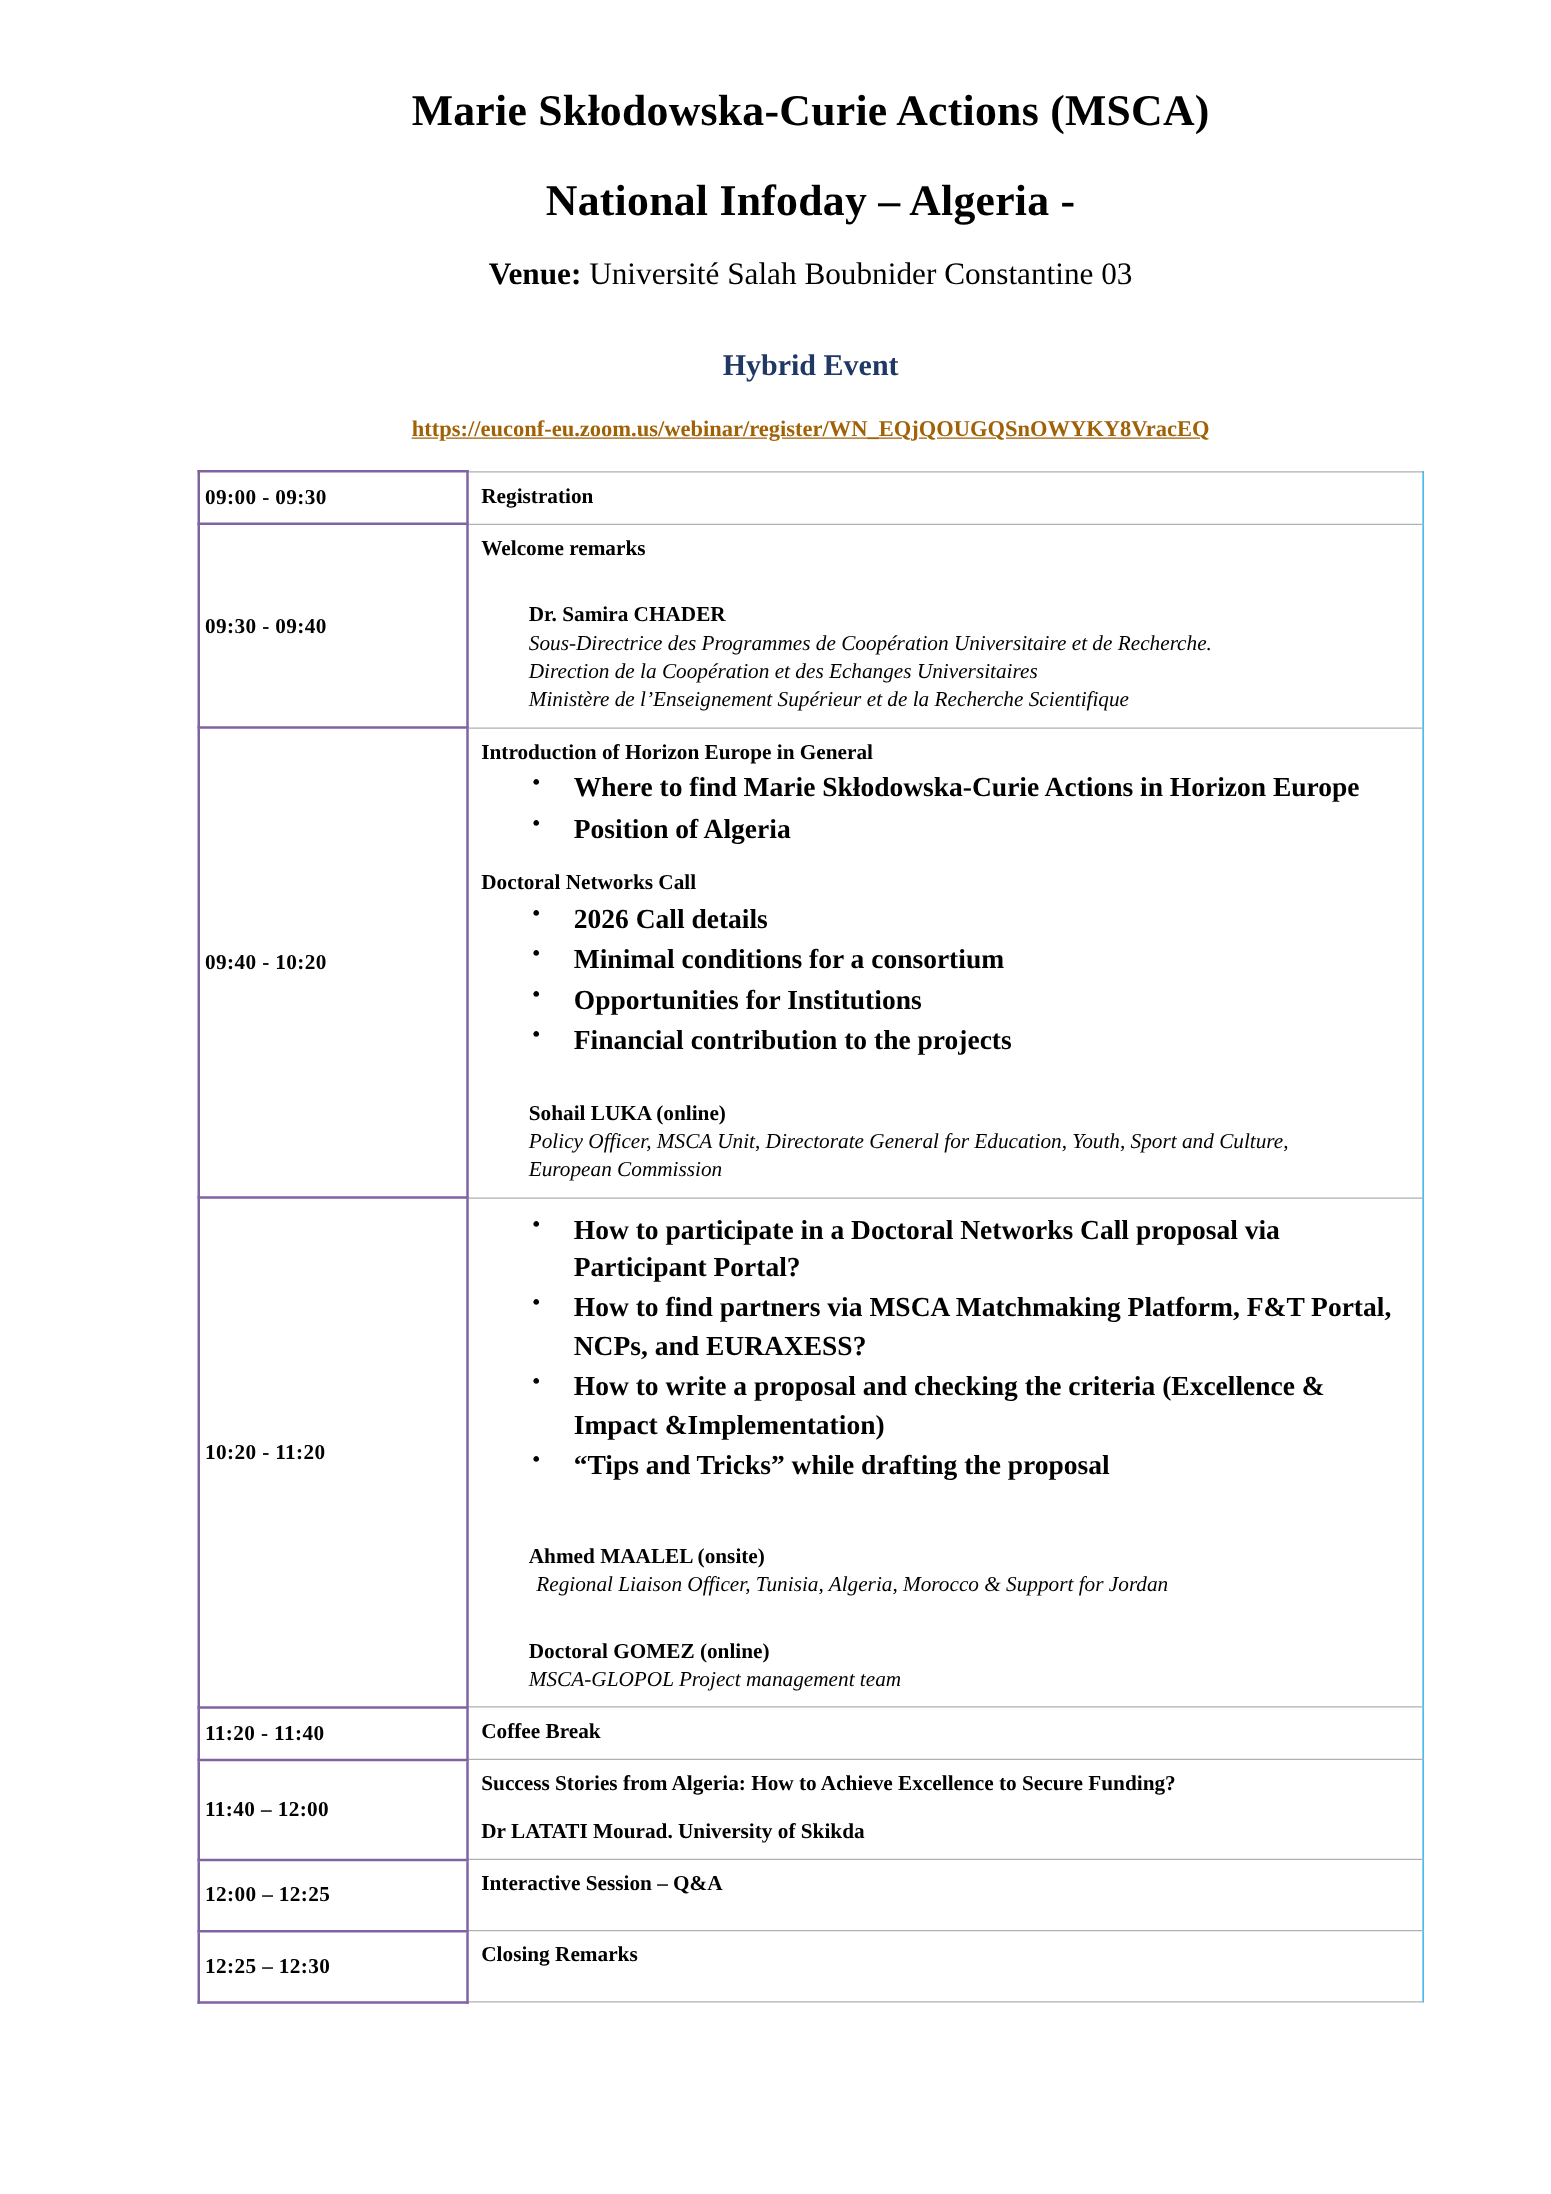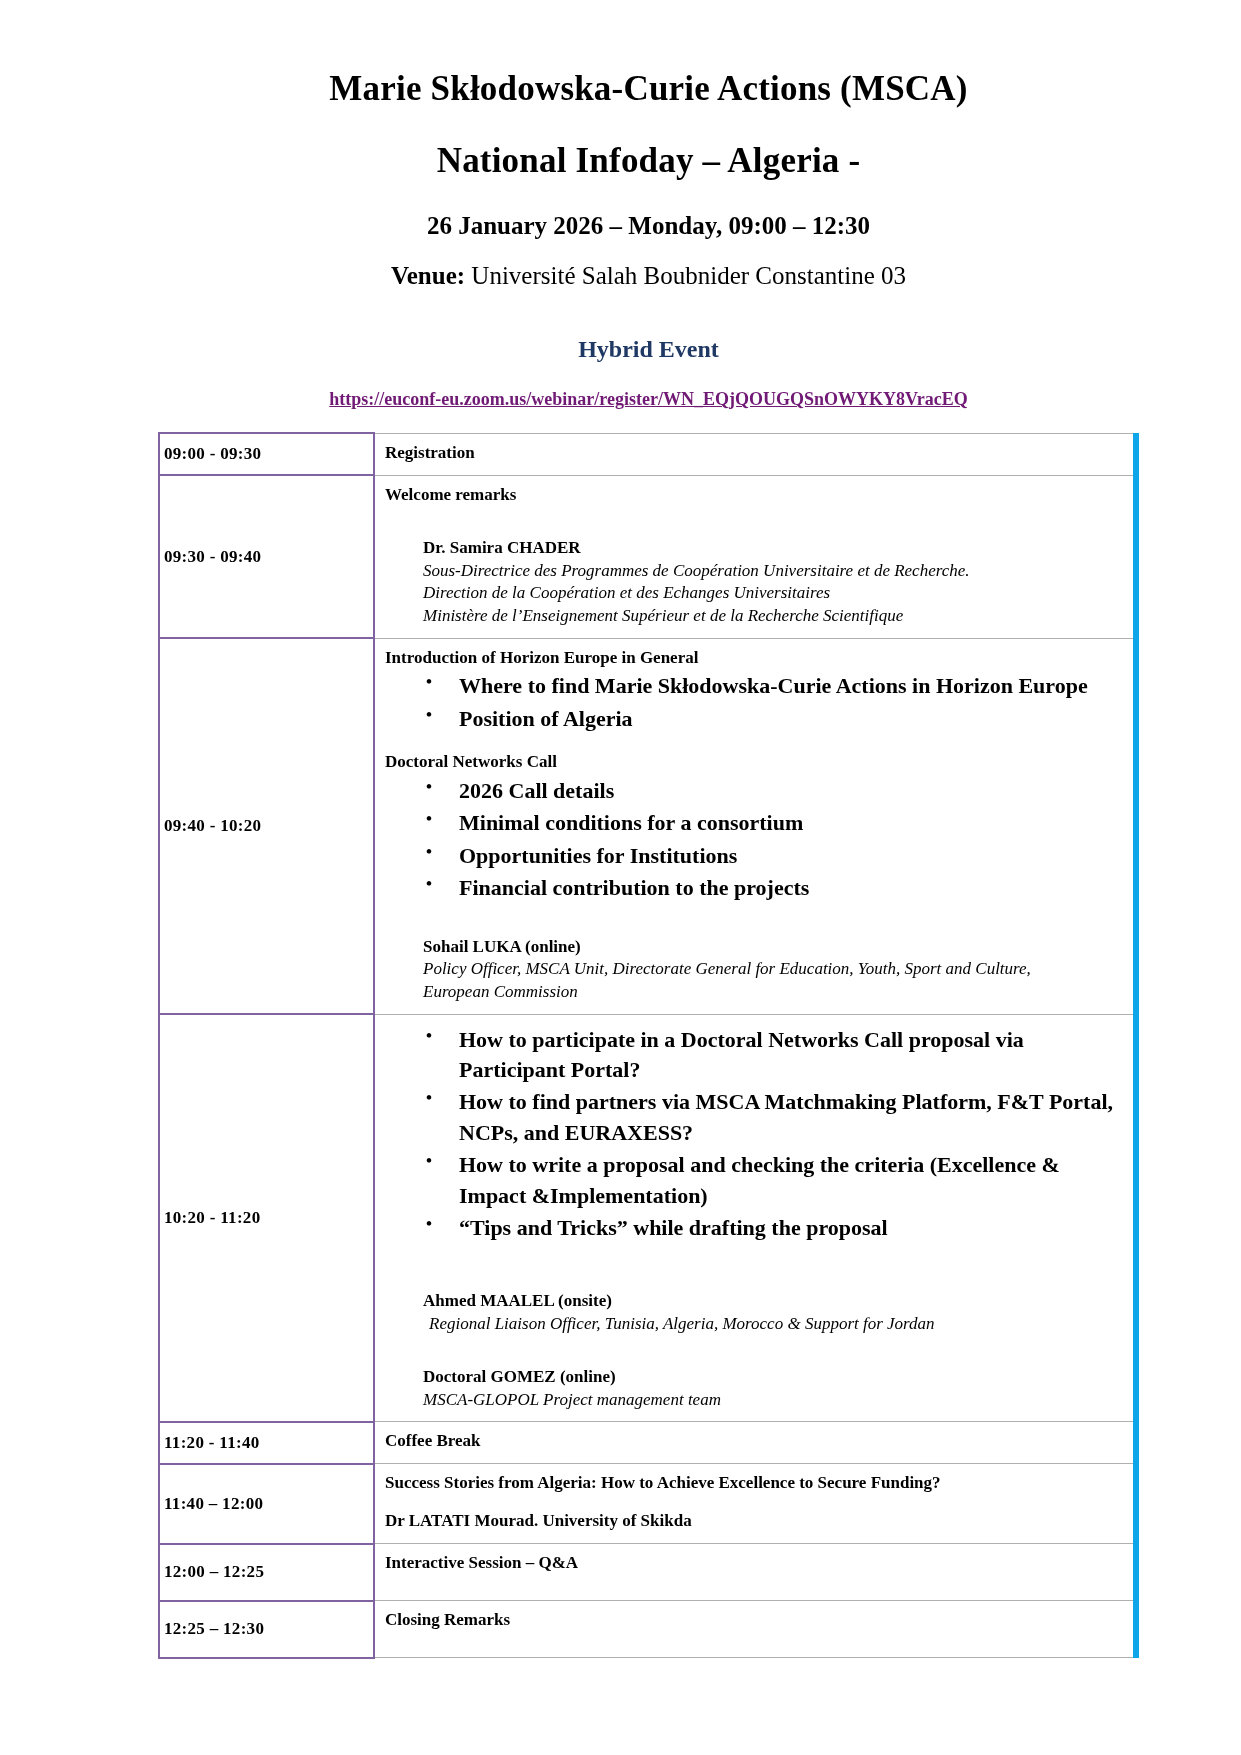--- a/index.html
+++ b/index.html
@@ -56,21 +56,21 @@
     color: #1F3864;
     margin: 46px 0 0 0;
   }
   .reg-link-wrap {
     text-align: center;
     margin: 26px 0 0 0;
   }
   .reg-link {
     font-weight: bold;
     font-size: 18px;
-    color: #701a75;
+    color: #a16207;
     text-decoration: underline;
     word-break: break-all;
   }
 
   
   .agenda {
     margin-top: 22px;
     width: 100%;
     border-collapse: collapse;
     table-layout: fixed;
@@ -90,21 +90,21 @@
     vertical-align: middle;
     font-weight: bold;
     font-size: 17px;
     padding: 8px 4px;
     letter-spacing: 0.3px;
   }
   .agenda td.content {
     border-left: none;
     border-top: 1px solid #B0B0B0;
     border-bottom: 1px solid #B0B0B0;
-    border-right: 6px solid #0ea5e9;
+    border-right: 1px solid #0ea5e9;
     padding: 8px 10px 10px 10px;
     font-size: 17px;
   }
 
   .c-head {
     font-weight: bold;
     font-size: 17px;
     line-height: 1.35;
     margin: 0;
   }
@@ -149,21 +149,20 @@
     line-height: 1.35;
   }
 </style>
 </head>
 <body>
 
 <div class="page">
 
   <div class="title-1">Marie Skłodowska-Curie Actions (MSCA)</div>
   <div class="title-2">National Infoday – Algeria -</div>
-  <div class="subtitle-date">26 January 2026 – Monday, 09:00 – 12:30</div>
 
   <div class="venue-line">
     <span class="venue-label">Venue:</span><span> Université Salah Boubnider Constantine 03</span>
   </div>
 
   <div class="hybrid">Hybrid Event</div>
 
   <div class="reg-link-wrap">
     <a class="reg-link" href="#">https://euconf-eu.zoom.us/webinar/register/WN_EQjQOUGQSnOWYKY8VracEQ</a>
   </div>

